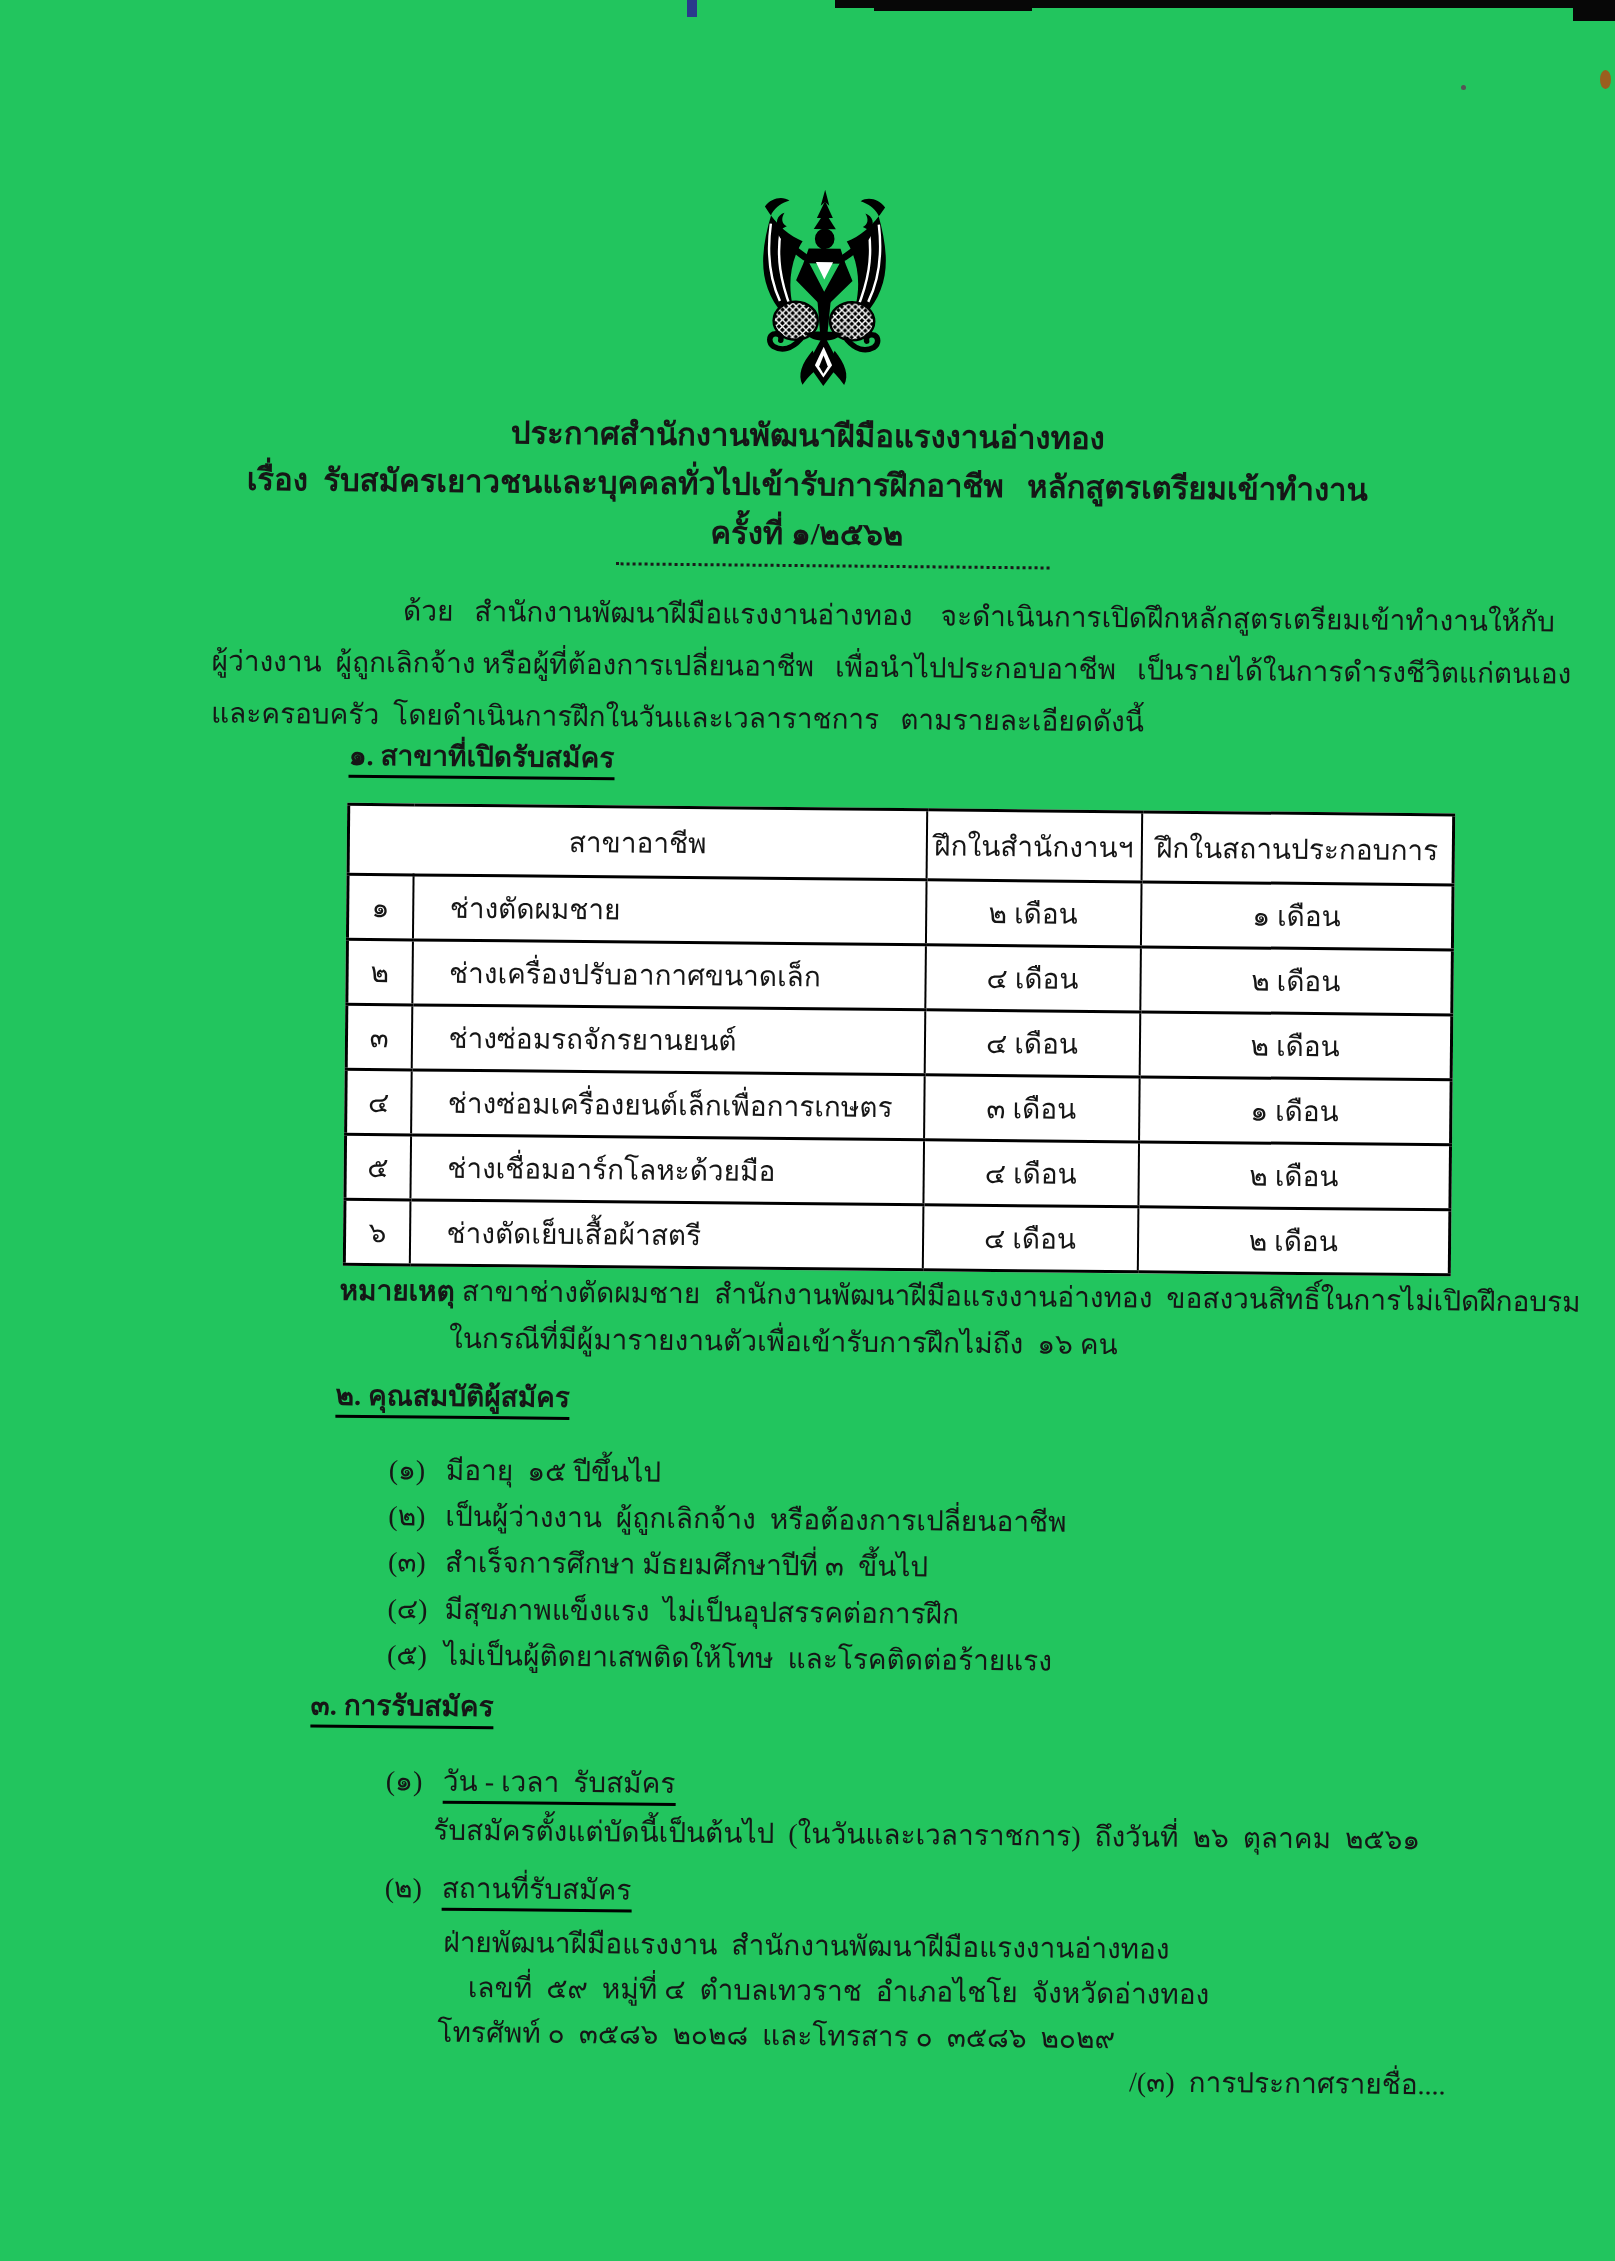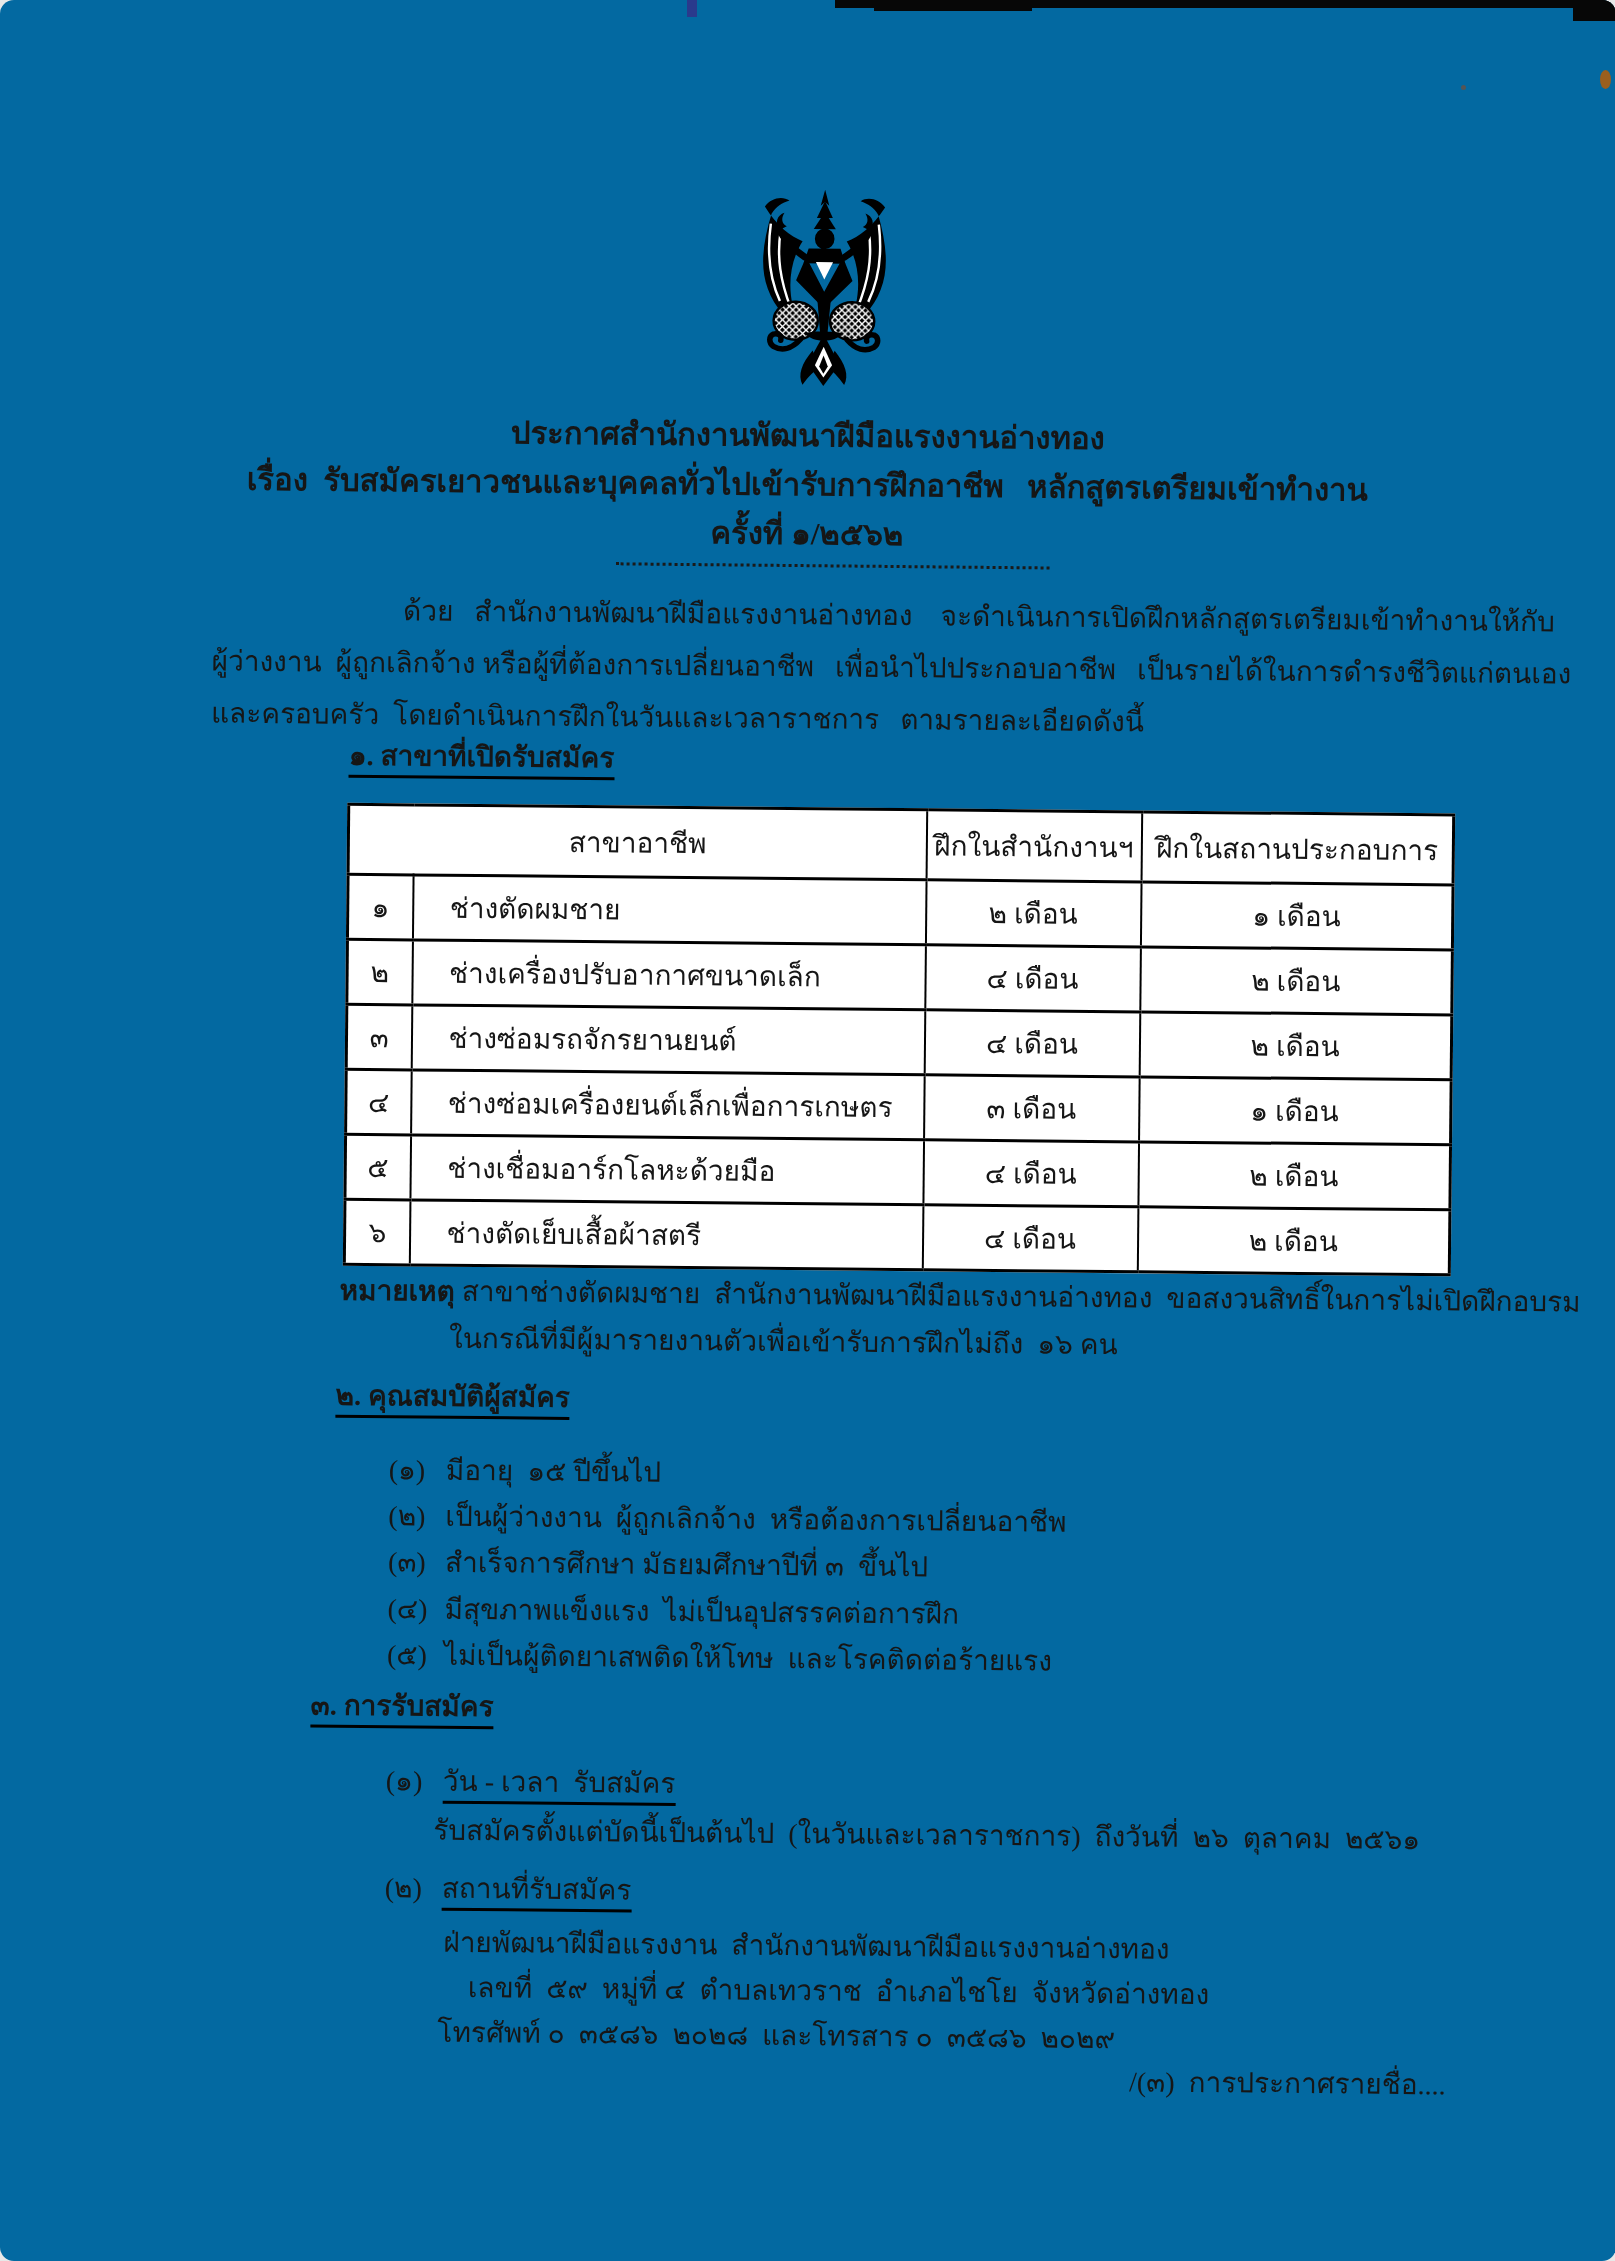--- a/index.html
+++ b/index.html
@@ -1,23 +1,22 @@
 <!DOCTYPE html>
 <html style="font-size:10.3px"><head>
 <meta charset="utf-8">
 <style>
   html,body{margin:0;padding:0;background:#e8e8e8;}
   #page{
     position:relative;
     width:1616px;height:2261px;
-    background:#0369a1;
+    background:#22c55e;
     overflow:hidden;
     font-family:"Liberation Serif","DejaVu Serif",serif;
     color:#161616;
-    border-radius:14px;
   }
   .abs{position:absolute;}
   .pre{white-space:pre;}
   .b{font-weight:bold;}
   .ctr{left:0;width:100%;text-align:center;}
   .t-title{font-size:31px;line-height:1.15;}
   .t-body{font-size:28px;line-height:1;}
   .u{border-bottom:3.2px solid #000;padding-bottom:3.9px;}
   
   #content{position:absolute;left:0;top:0;width:1616px;height:2261px;

